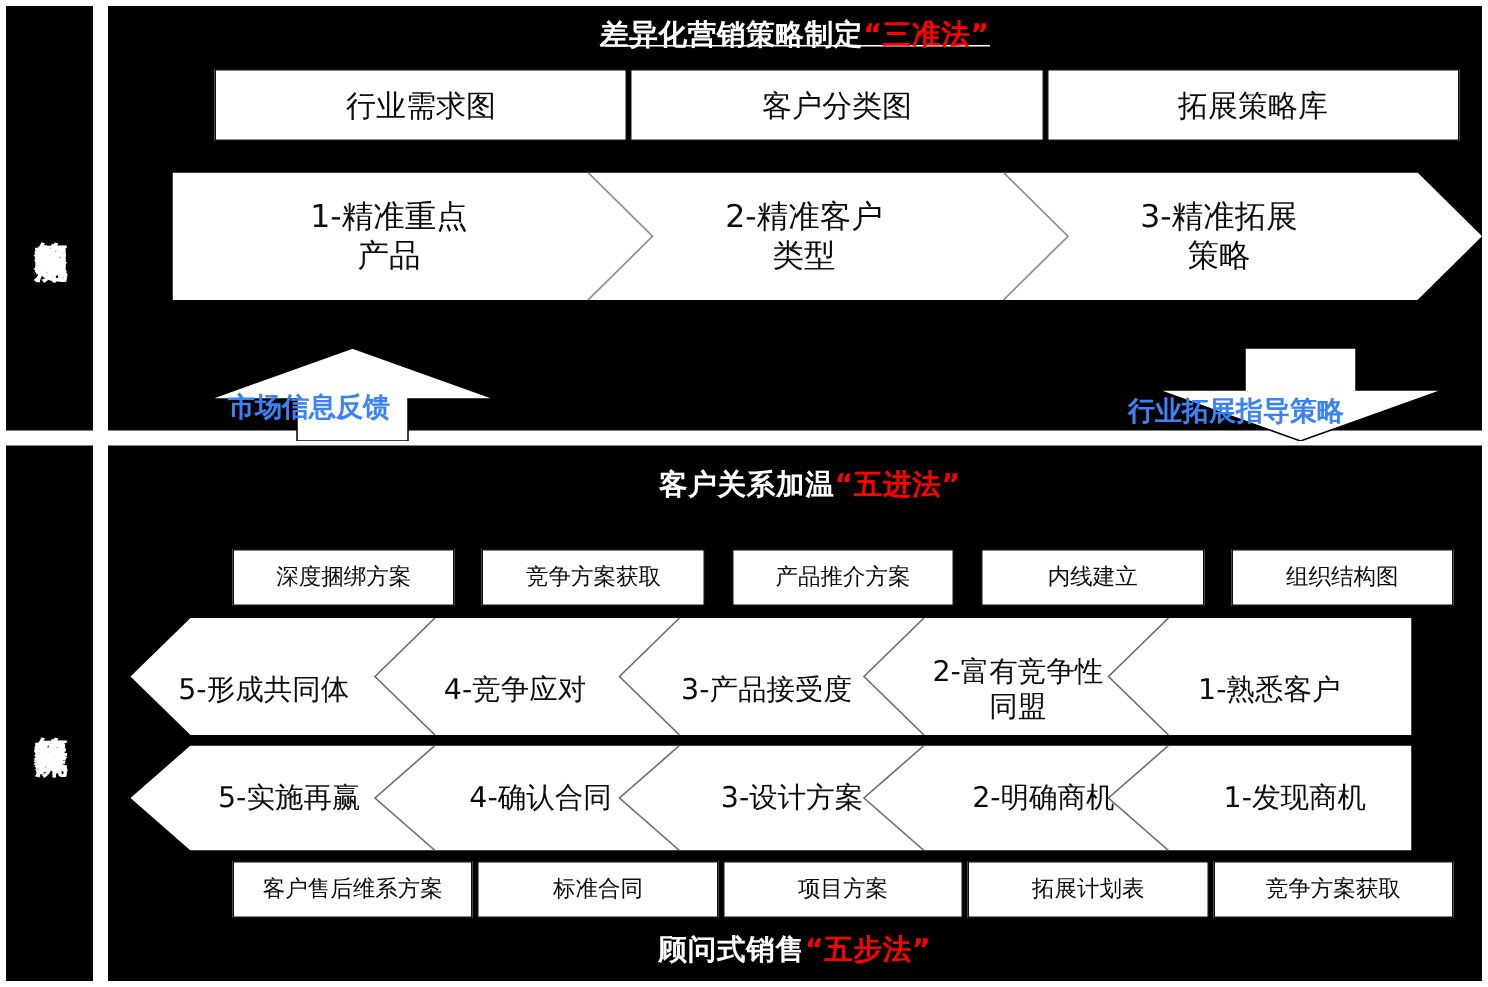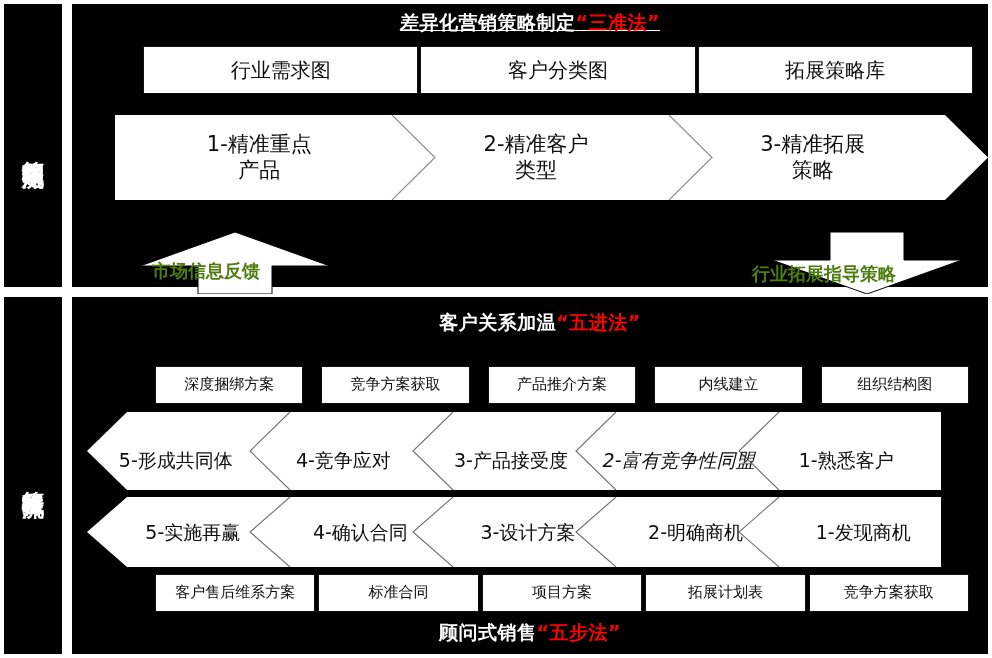--- a/index.html
+++ b/index.html
@@ -39,21 +39,21 @@
   
   .chevbar{position:absolute;display:flex;}
   .chev{
     position:relative;background:#ffffff;
     display:flex;align-items:center;justify-content:center;
     color:#0d0d0d;text-align:center;line-height:1.2;
     box-sizing:border-box;
     margin-left:12px;
   }
   .conn-label{
-    position:absolute;color:#4d7c0f;font-size:18px;font-weight:700;
+    position:absolute;color:#3b82f6;font-size:18px;font-weight:700;
     white-space:nowrap;
   }
 </style>
 </head>
 <body>
 
 <div class="sidelabel" style="left:4px;top:4px;width:58px;height:283px;">策略制定流程</div>
 
 <div class="panel" style="left:72px;top:4px;width:916px;height:283px;"></div>
 
@@ -126,21 +126,21 @@
     <span></span>
   </div>
   <div class="chev" style="flex:1;background:transparent;font-size:19px;flex-direction:column;">
     <span>4-竞争应对</span>
     <span></span>
   </div>
   <div class="chev" style="flex:1;background:transparent;font-size:19px;flex-direction:column;">
     <span>3-产品接受度</span>
     <span></span>
   </div>
-  <div class="chev" style="flex:1;background:transparent;font-size:19px;font-style:italic;">
+  <div class="chev" style="flex:1;background:transparent;font-size:19px;flex-direction:column;">
     <span>2-富有竞争性</span>
     <span>同盟</span>
   </div>
   <div class="chev" style="flex:1;background:transparent;font-size:19px;flex-direction:column;">
     <span>1-熟悉客户</span>
     <span></span>
   </div>
 </div>
 
 <svg style="position:absolute;left:87px;top:497px;" width="854" height="70" viewBox="0 0 854 70">

